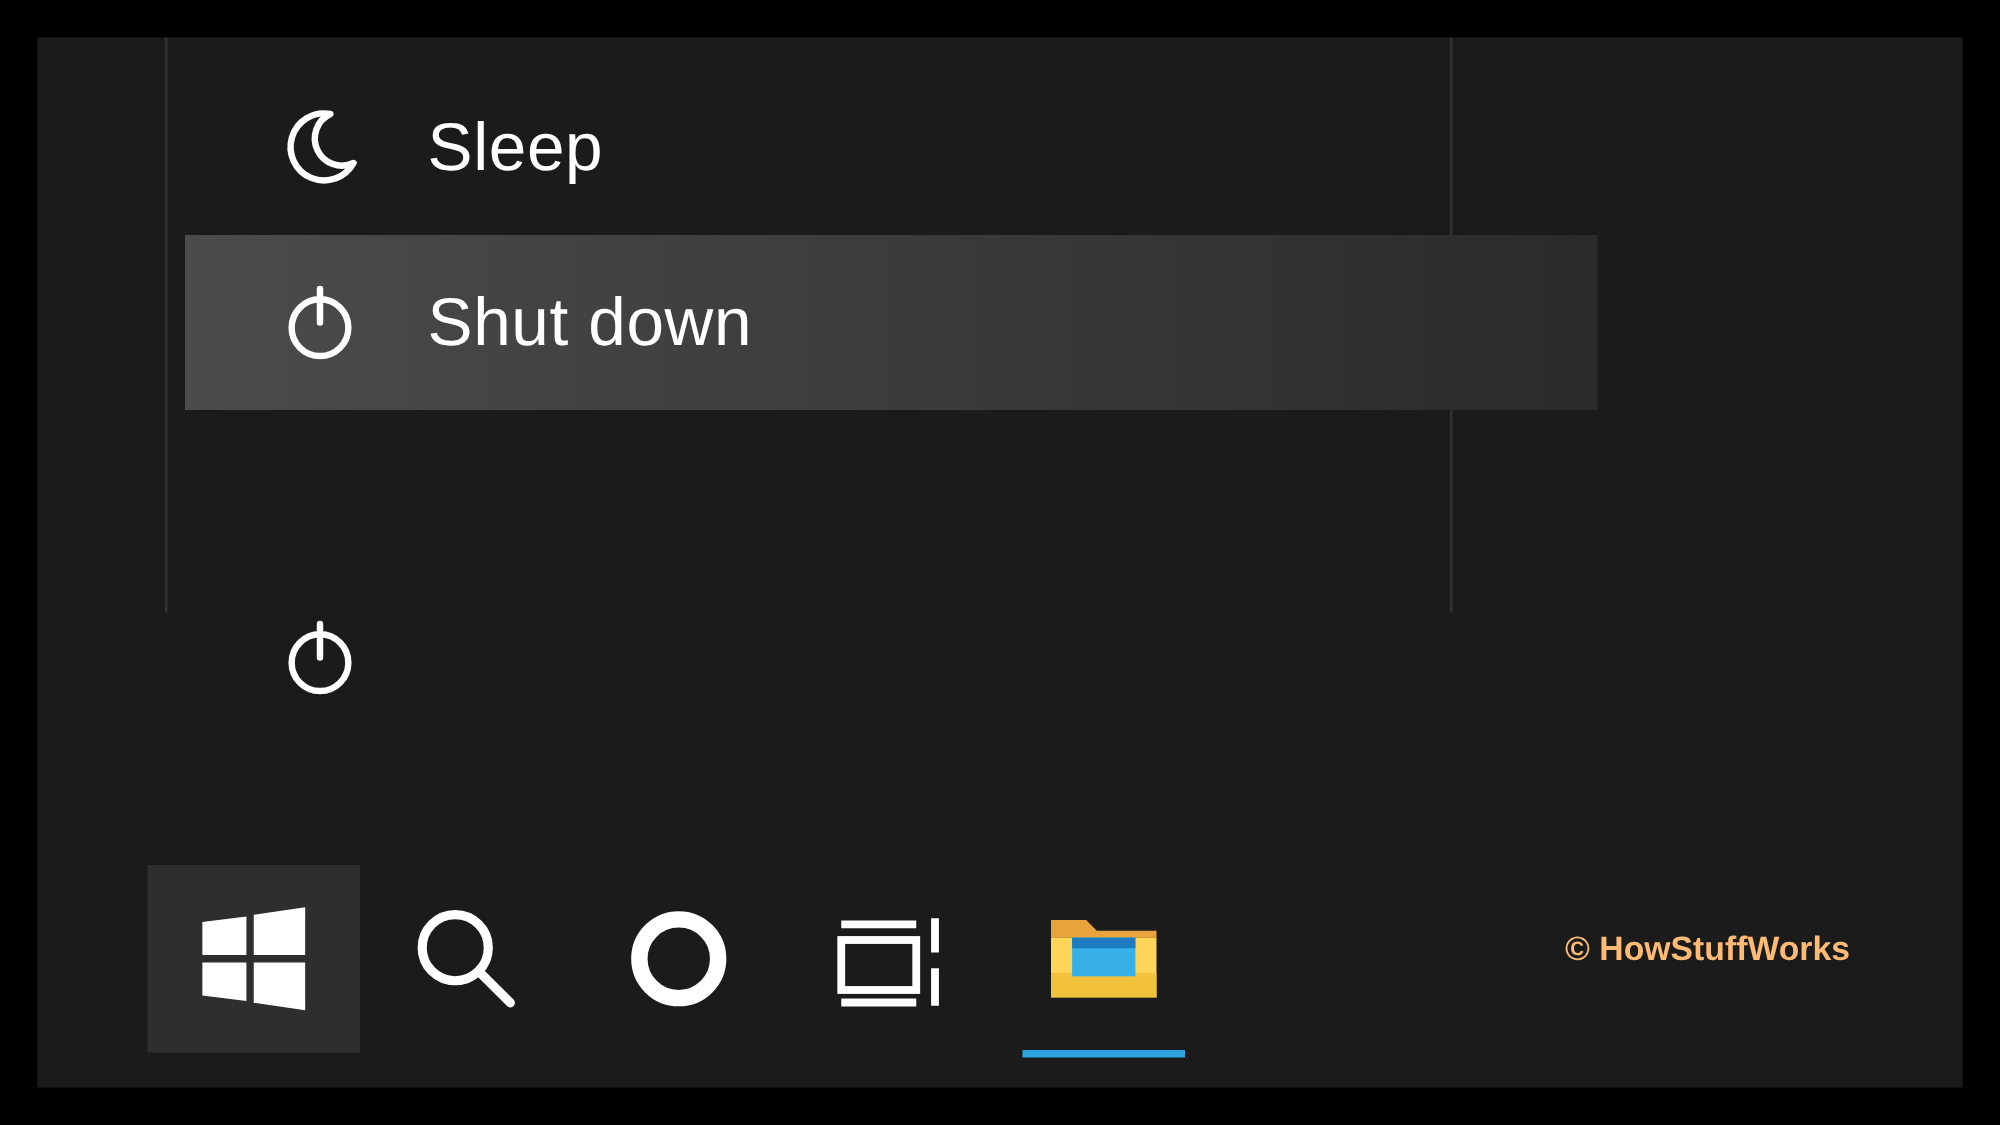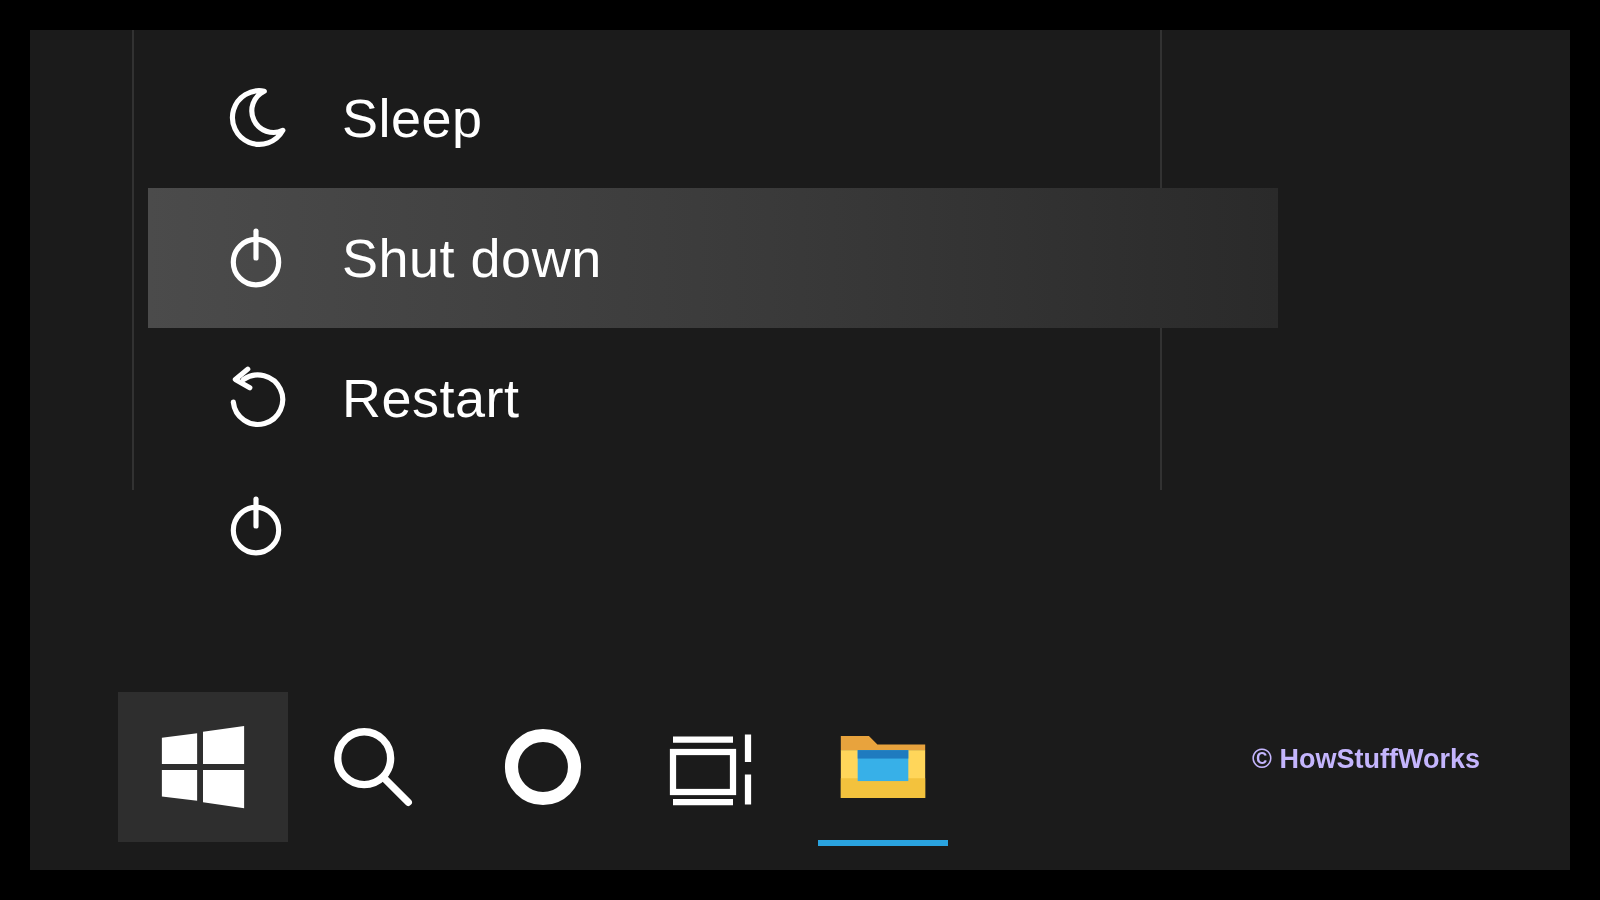--- a/index.html
+++ b/index.html
@@ -63,21 +63,21 @@
   .tb-item.active-start{
     background:#2e2e2e;
   }
   .tb-item .running-bar{
     position:absolute;bottom:-4px;height:6px;width:130px;
     background:#2aa3df;
   }
 
   .attrib{
     position:absolute;right:90px;bottom:95px;
-    color:#c4b5fd;font-size:27px;font-weight:700;margin-left:35px;
+    color:#fdba74;font-size:27px;font-weight:700;margin-left:35px;
   }
 
   svg{display:block}
 </style>
 </head>
 <body>
 
 <div class="stage">
 
   <div class="guide left"></div>
@@ -97,29 +97,20 @@
     <div class="menu-row hover">
       <span class="ico">
         <svg width="66" height="66" viewBox="0 0 64 64">
           <circle cx="32" cy="36" r="22" fill="none" stroke="#ffffff" stroke-width="5"></circle>
           <line x1="32" y1="6" x2="32" y2="32" stroke="#ffffff" stroke-width="5" stroke-linecap="round"></line>
         </svg>
       </span>
       <span class="lbl">Shut down</span>
     </div>
 
-    <div class="menu-row">
-      <span class="ico">
-        <svg width="66" height="66" viewBox="0 0 64 64">
-          <path d="M20 14 A24 24 0 1 1 10 36" fill="none" stroke="#ffffff" stroke-width="5" stroke-linecap="round"></path>
-          <polyline points="24,4 12,14 26,22" fill="none" stroke="#ffffff" stroke-width="5" stroke-linecap="round" stroke-linejoin="round"></polyline>
-        </svg>
-      </span>
-      <span class="lbl">Restart</span>
-    </div>
   </div>
 
   <div class="power-btn">
     <svg width="66" height="66" viewBox="0 0 64 64">
       <circle cx="32" cy="36" r="22" fill="none" stroke="#ffffff" stroke-width="5"></circle>
       <line x1="32" y1="6" x2="32" y2="32" stroke="#ffffff" stroke-width="5" stroke-linecap="round"></line>
     </svg>
   </div>
 
   <div class="taskbar">

